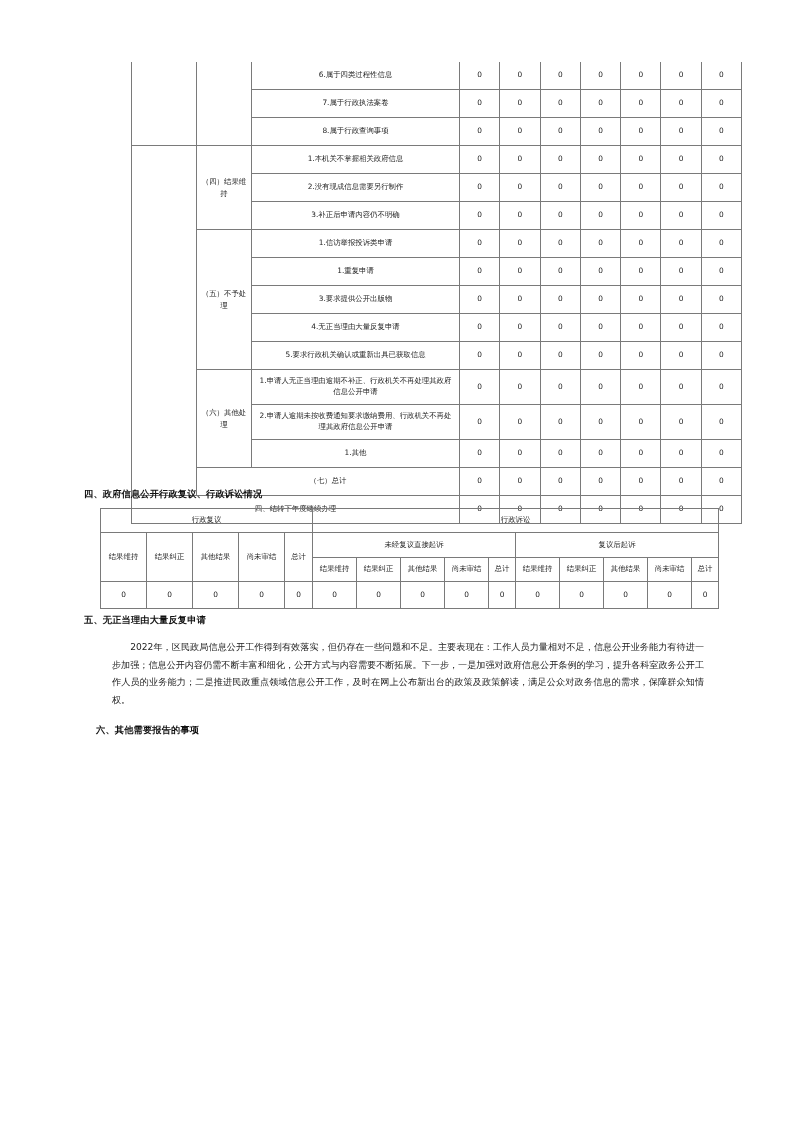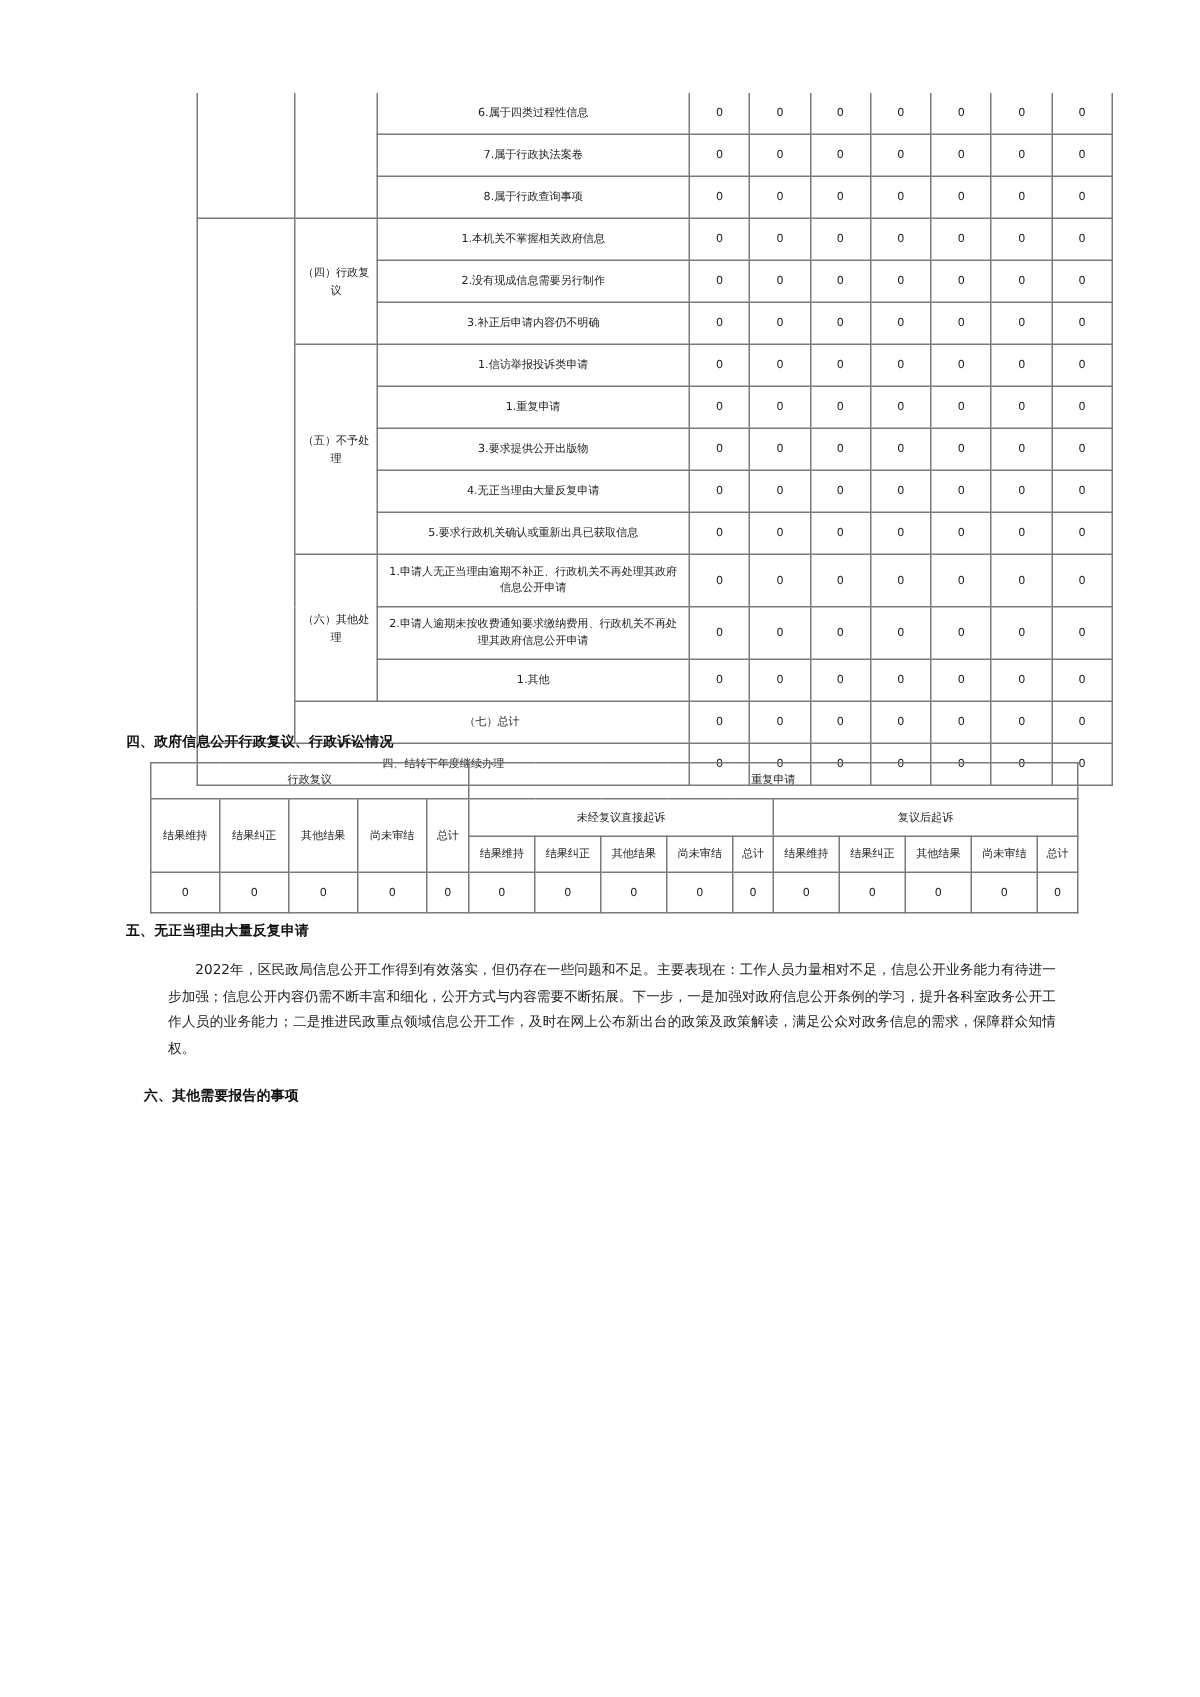--- a/index.html
+++ b/index.html
@@ -189,21 +189,21 @@
         <td class="c-num">0</td>
         <td class="c-num">0</td>
         <td class="c-num">0</td>
         <td class="c-num">0</td>
         <td class="c-num">0</td>
         <td class="c-num">0</td>
       </tr>
 
       <tr>
         <td class="c-spacer" rowspan="12"></td>
-        <td class="c-group" rowspan="3">（四）行政复议</td>
+        <td class="c-group" rowspan="3">（四）结果维持</td>
         <td class="c-item">1.本机关不掌握相关政府信息</td>
         <td class="c-num">0</td>
         <td class="c-num">0</td>
         <td class="c-num">0</td>
         <td class="c-num">0</td>
         <td class="c-num">0</td>
         <td class="c-num">0</td>
         <td class="c-num">0</td>
       </tr>
       <tr>
@@ -351,21 +351,21 @@
         <col style="width:27px">
       <col style="width:44px">
         <col style="width:44px">
         <col style="width:44px">
         <col style="width:44px">
         <col style="width:27px">
     </colgroup>
     <tbody>
       <tr>
         <td class="hdr-top" colspan="5">行政复议</td>
-        <td class="hdr-top" colspan="10">重复申请</td>
+        <td class="hdr-top" colspan="10">行政诉讼</td>
       </tr>
       <tr>
         <td class="span-tall" rowspan="2">结果维持</td>
         <td class="span-tall" rowspan="2">结果纠正</td>
         <td class="span-tall" rowspan="2">其他结果</td>
         <td class="span-tall" rowspan="2">尚未审结</td>
         <td class="span-tall" rowspan="2">总计</td>
         <td class="hdr-mid" colspan="5">未经复议直接起诉</td>
         <td class="hdr-mid" colspan="5">复议后起诉</td>
       </tr>

